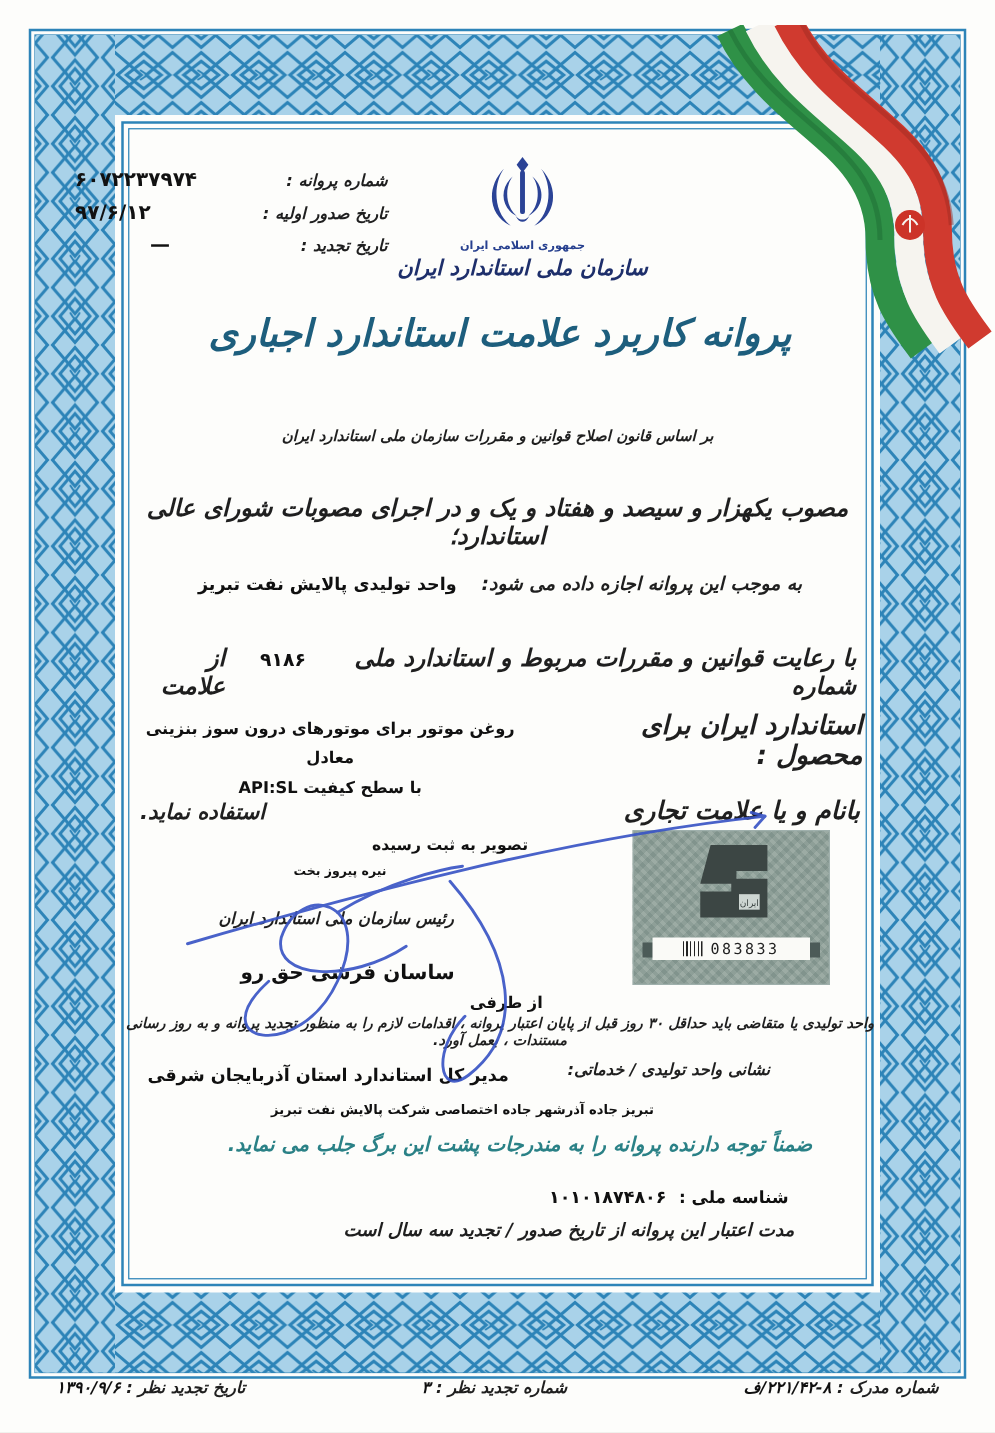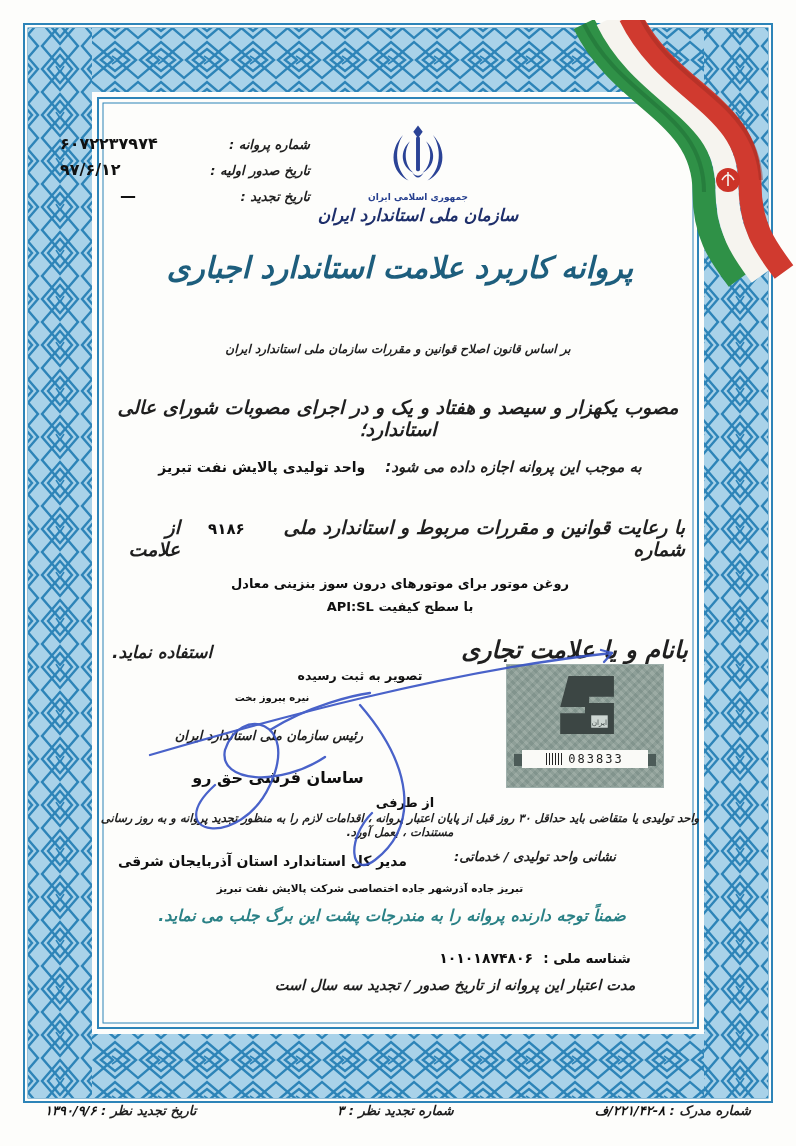--- a/index.html
+++ b/index.html
@@ -136,28 +136,29 @@
     <span class="typed" style="font-size:14px;">واحد تولیدی پالایش نفت تبریز</span>
   </div>
 
   <div class="abs row" style="left:115px;top:516px;width:570px;justify-content:center;gap:28px;">
     <span class="callig" style="font-size:19px;">با رعایت قوانین و مقررات مربوط و استاندارد ملی شماره</span>
     <span class="typed" style="font-size:15px;">۹۱۸۶</span>
     <span class="callig" style="font-size:19px;">از علامت</span>
   </div>
 
   <div class="abs row" style="left:110px;top:568px;width:580px;justify-content:center;gap:26px;align-items:flex-start;">
+    <span class="callig" style="font-size:21px;">استاندارد ایران برای محصول :</span>
     <span class="center" style="line-height:1.8;padding-top:4px;">
       <span class="typed rtl" style="font-size:13px;display:block;">روغن موتور برای موتورهای درون سوز بنزینی معادل</span>
       <span class="typed rtl" style="font-size:13px;display:block;">با سطح کیفیت API:SL</span>
     </span>
   </div>
 
   <div class="abs row" style="left:112px;top:636px;width:576px;justify-content:space-between;">
-    <span class="callig" style="font-size:24px;">بانام و یا علامت تجاری</span>
+    <span class="callig" style="font-size:20px;">بانام و یا علامت تجاری</span>
     <span class="callig" style="font-size:17px;">استفاده نماید.</span>
   </div>
   <div class="abs typed center rtl" style="left:260px;top:668px;width:200px;font-size:12.5px;">تصویر به ثبت رسیده</div>
 
   <div class="abs typed center rtl" style="left:192px;top:692px;width:160px;font-size:10px;">نیره پیروز بخت</div>
   <div class="abs callig rtl" style="left:128px;top:728px;width:235px;font-size:13px;">رئیس سازمان ملی استاندارد ایران</div>
   <div class="abs typed center rtl" style="left:183px;top:768px;width:190px;font-size:16px;">ساسان فرشی حق رو</div>
 
   <svg class="abs" width="540" height="240" viewBox="0 0 540 240" style="left:120px;top:635px;z-index:4;">
     <g fill="none" stroke="#3a55c5" stroke-width="2.3" stroke-linecap="round" opacity="0.92">
@@ -182,21 +183,21 @@
     </div>
   </div>
 
   <div class="abs typed center rtl" style="left:360px;top:795px;width:90px;font-size:13px;">از طرفی</div>
   <div class="abs callig center rtl" style="left:100px;top:811px;width:600px;font-size:11.5px;">واحد تولیدی یا متقاضی باید حداقل ۳۰ روز قبل از پایان اعتبار پروانه ، اقدامات لازم را به منظور تجدید پروانه و به روز رسانی مستندات ، بعمل آورد.</div>
 
   <div class="abs callig center rtl" style="left:420px;top:849px;width:230px;font-size:13px;">نشانی واحد تولیدی / خدماتی:</div>
   <div class="abs typed rtl" style="left:112px;top:853px;width:295px;font-size:14px;">مدیر کل استاندارد  استان  آذربایجان شرقی</div>
   <div class="abs typed center rtl" style="left:170px;top:882px;width:400px;font-size:10.5px;">تبریز جاده آذرشهر جاده اختصاصی شرکت پالایش نفت تبریز</div>
 
-  <div class="abs callig center rtl" style="left:142px;top:906px;width:500px;font-size:16px;color:#2a8186;">ضمناً توجه دارنده پروانه را به مندرجات پشت این برگ جلب می نماید.</div>
+  <div class="abs callig center rtl" style="left:166px;top:906px;width:500px;font-size:16px;color:#2a8186;">ضمناً توجه دارنده پروانه را به مندرجات پشت این برگ جلب می نماید.</div>
 
   <div class="abs row" style="left:380px;top:950px;width:310px;justify-content:center;gap:10px;">
     <span class="typed" style="font-size:13.5px;">شناسه ملی :</span>
     <span class="typed" style="font-size:14px;letter-spacing:1px;">۱۰۱۰۱۸۷۴۸۰۶</span>
   </div>
 
   <div class="abs callig center rtl" style="left:210px;top:977px;width:490px;font-size:14.5px;">مدت اعتبار این پروانه از تاریخ صدور / تجدید سه سال است</div>
 
   <div class="abs footer-strip callig">
     <span class="item">

